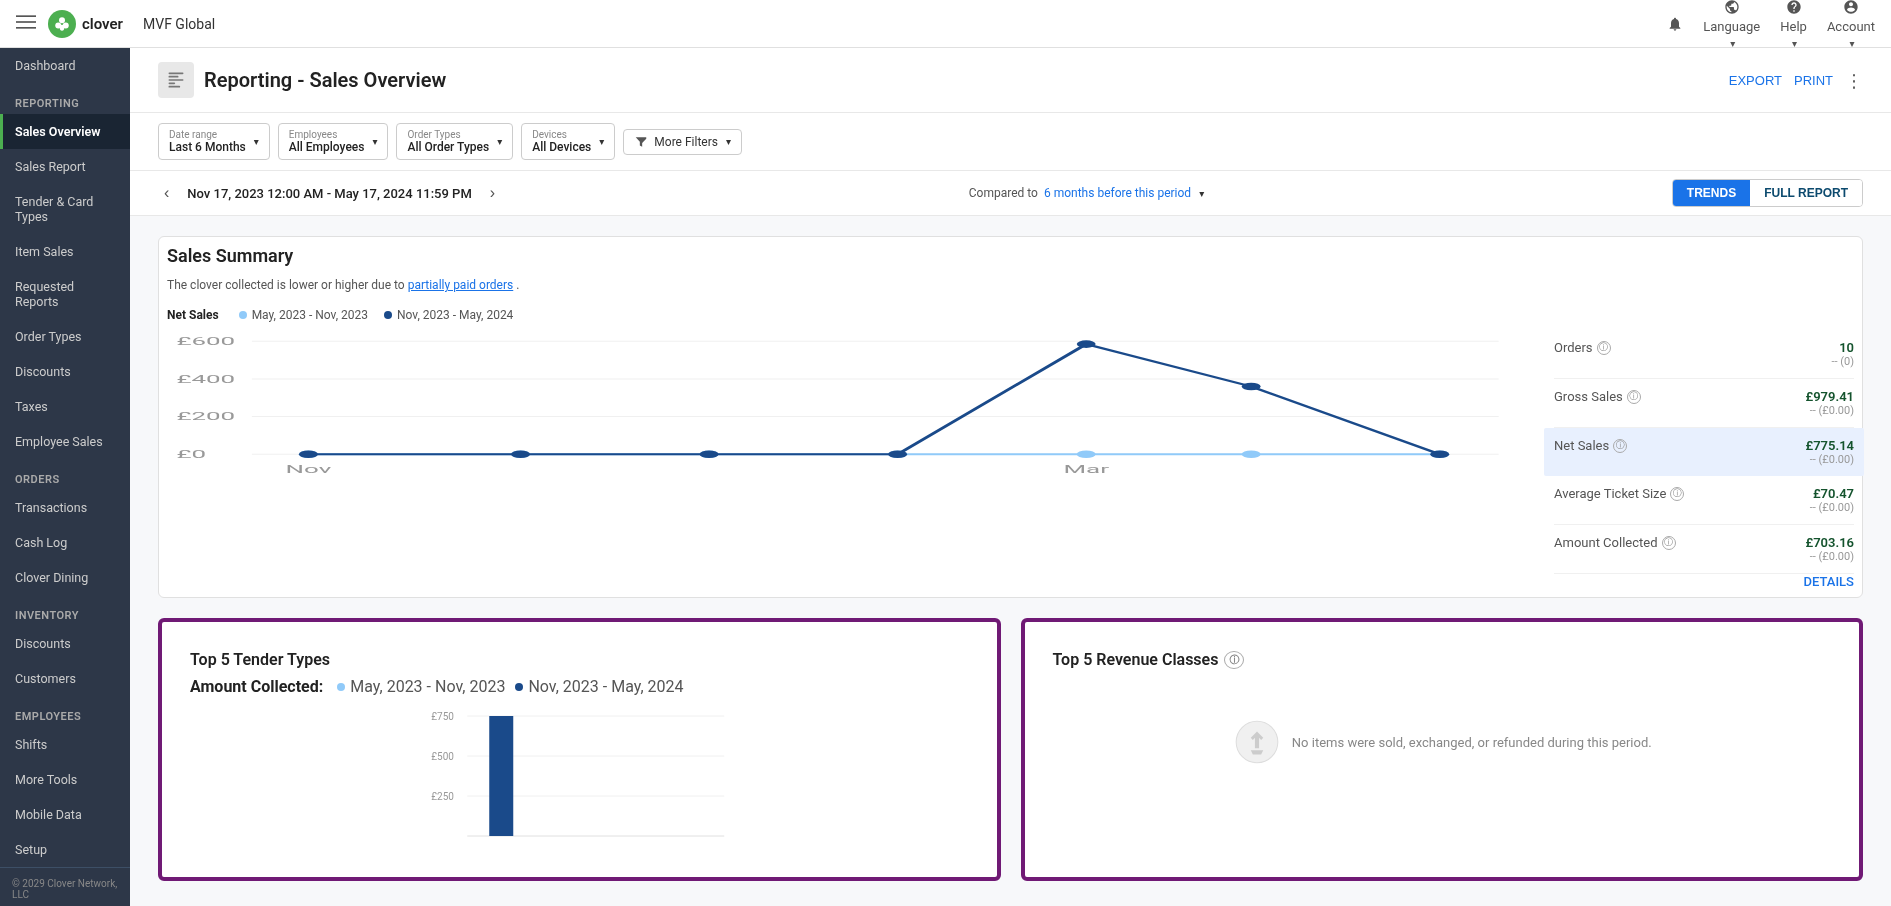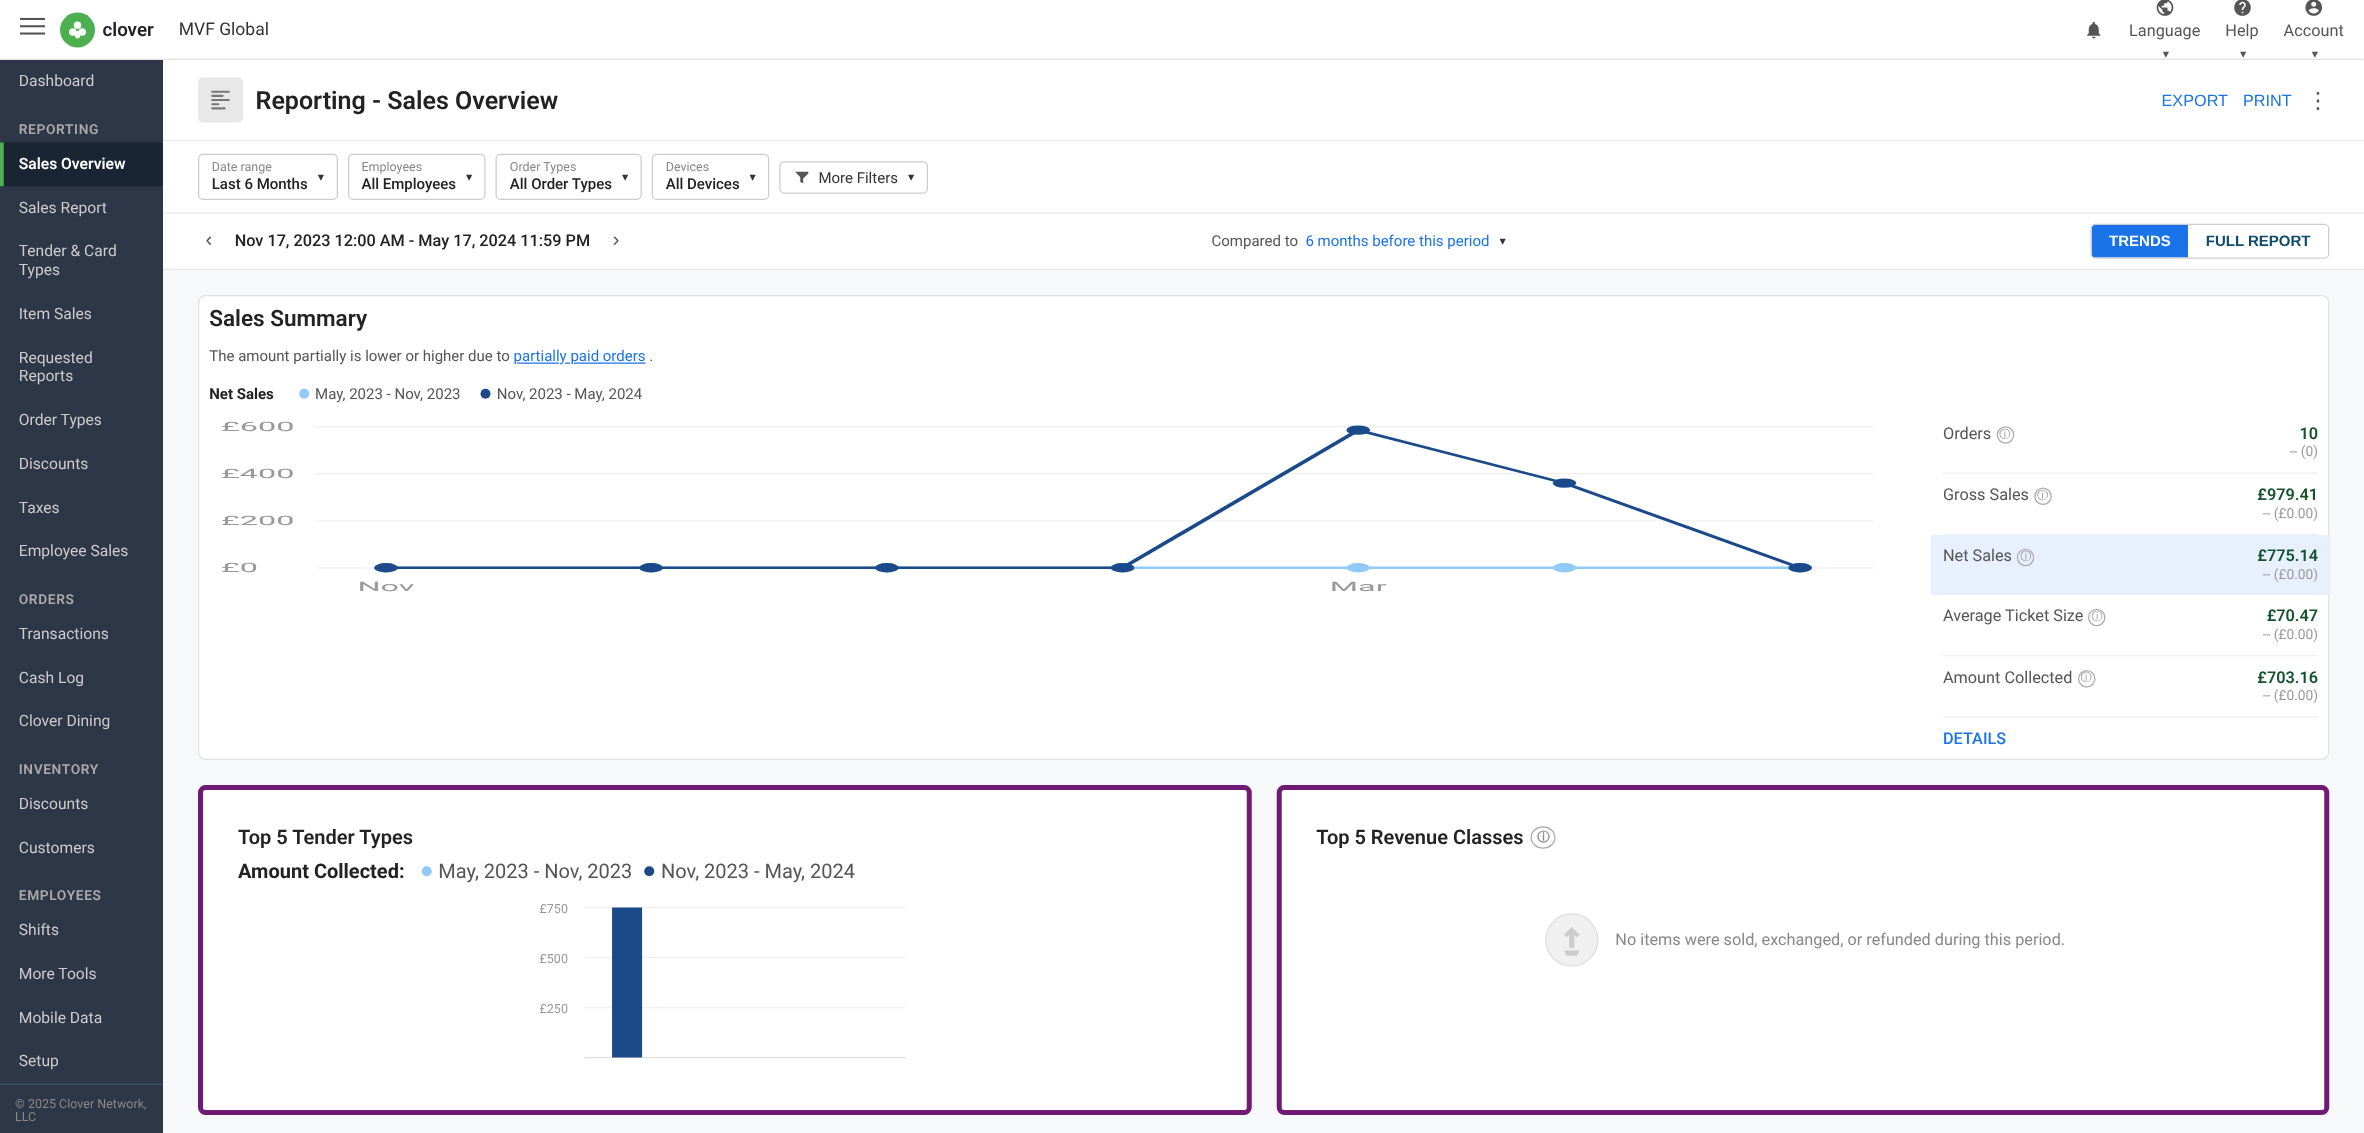--- a/index.html
+++ b/index.html
@@ -77,21 +77,21 @@
     
     .chart-stats-container { display: flex; gap: 20px; }
     .chart-wrapper { flex: 1; position: relative; min-height: 160px; }
     .stats-panel { width: 300px; }
     .stat-row { display: flex; justify-content: space-between; align-items: flex-start; padding: 10px 0; border-bottom: 1px solid #f0f0f0; }
     .stat-row.highlighted { background: #e8f0fe; margin: 0 -10px; padding: 10px 10px; border-radius: 2px; border-bottom: none; }
     .stat-name { font-size: 13px; color: #555; display: flex; align-items: center; gap: 4px; }
     .stat-name .info-icon { width: 14px; height: 14px; border: 1px solid #aaa; border-radius: 50%; display: flex; align-items: center; justify-content: center; font-size: 9px; color: #888; cursor: pointer; }
     .stat-value { text-align: right; font-size: 13px; font-weight: 600; color: #14532d; }
     .stat-sub { font-size: 11px; color: #999; text-align: right; }
-    .details-link { color: #1a73e8; font-size: 13px; font-weight: 500; cursor: pointer; display: block; margin-top: 10px; }
+    .details-link { color: #1a73e8; font-size: 13px; font-weight: 500; cursor: pointer; text-align: right; display: block; }
 
     
     .bottom-cards { display: flex; gap: 20px; }
     .bottom-card { flex: 1; background: #fff; border-radius: 6px; border: 4px solid #701a75; padding: 28px; min-height: 200px; }
     .bottom-card-title { font-size: 16px; font-weight: 600; color: #222; margin-bottom: 8px; display: flex; align-items: center; gap: 6px; }
     .amount-collected-label { font-size: 16px; color: #555; margin-bottom: 10px; display: flex; align-items: center; gap: 10px; }
     .amount-bold { font-weight: 700; color: #222; margin-right: 4px; }
 
     
     .svg-chart { width: 100%; height: 160px; }
@@ -182,21 +182,21 @@
     <div class="sidebar-item">Clover Dining</div>
     <div class="sidebar-item section-header">Inventory</div>
     <div class="sidebar-item">Discounts</div>
     <div class="sidebar-item">Customers</div>
     <div class="sidebar-item section-header">Employees</div>
     <div class="sidebar-item">Shifts</div>
     <div class="sidebar-item">More Tools</div>
     <div class="sidebar-item">Mobile Data</div>
     <div class="sidebar-item">Setup</div>
     <div class="sidebar-footer">
-      <div>© 2025 Clover Network, LLC</div>
+      <div>© 2029 Clover Network, LLC</div>
       <div style="margin-top:4px; line-height:1.8;">
         
         <span> </span>
         <br>
         <br>
         
       </div>
     </div>
   </aside>
 
@@ -275,21 +275,21 @@
         <button class="view-btn active">TRENDS</button>
         <button class="view-btn">FULL REPORT</button>
       </div>
     </div>
 
     <div class="content-area">
 
       <div class="card">
         <h2 class="card-title">Sales Summary</h2>
         <p class="alert-text">
-          <span>The amount partially is lower or higher due to </span>
+          <span>The clover collected is lower or higher due to </span>
           <a>partially paid orders</a>
           <span>.</span>
         </p>
 
         <div class="chart-legend">
           <span class="legend-label-bold">Net Sales</span>
           <span class="legend-item">
             <span class="legend-dot" style="background:#90caf9;"></span>
             <span>May, 2023 - Nov, 2023</span>
           </span>

